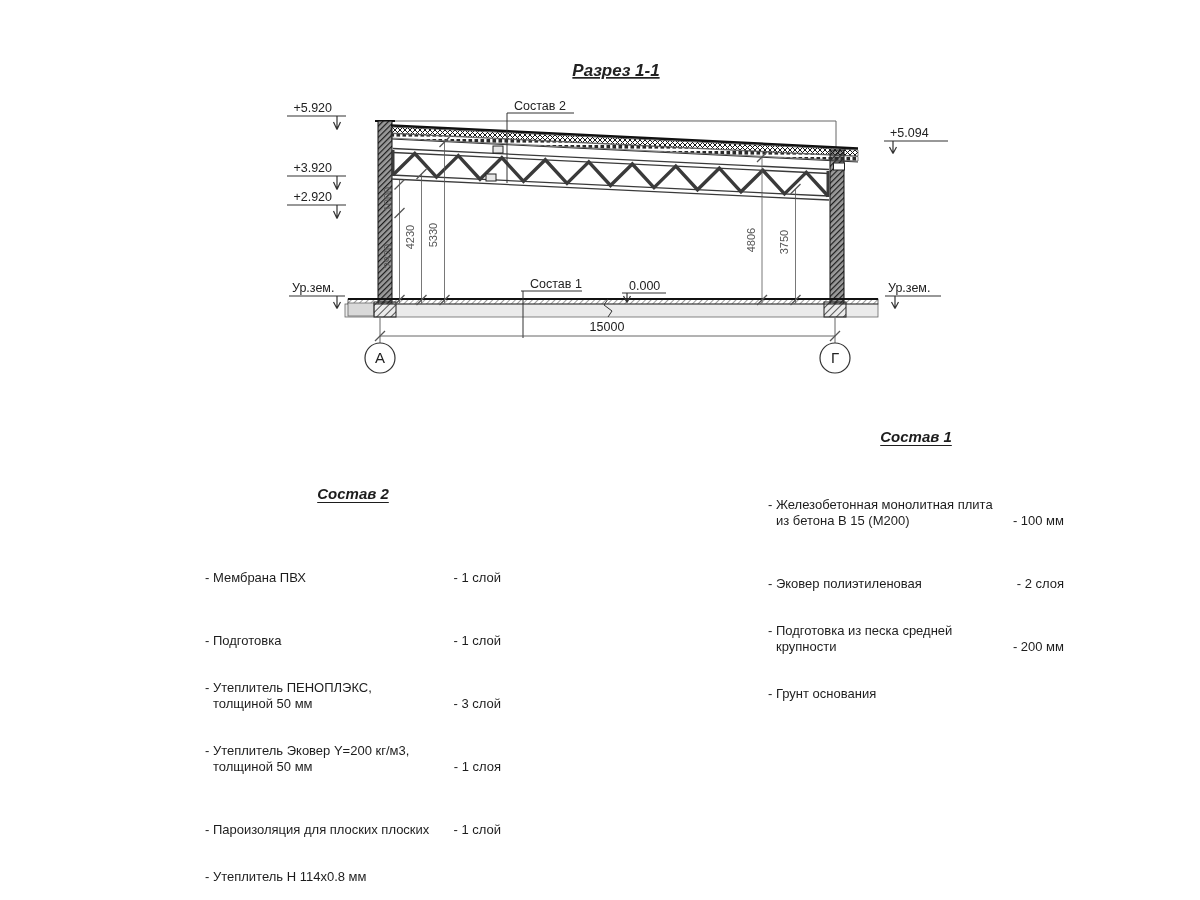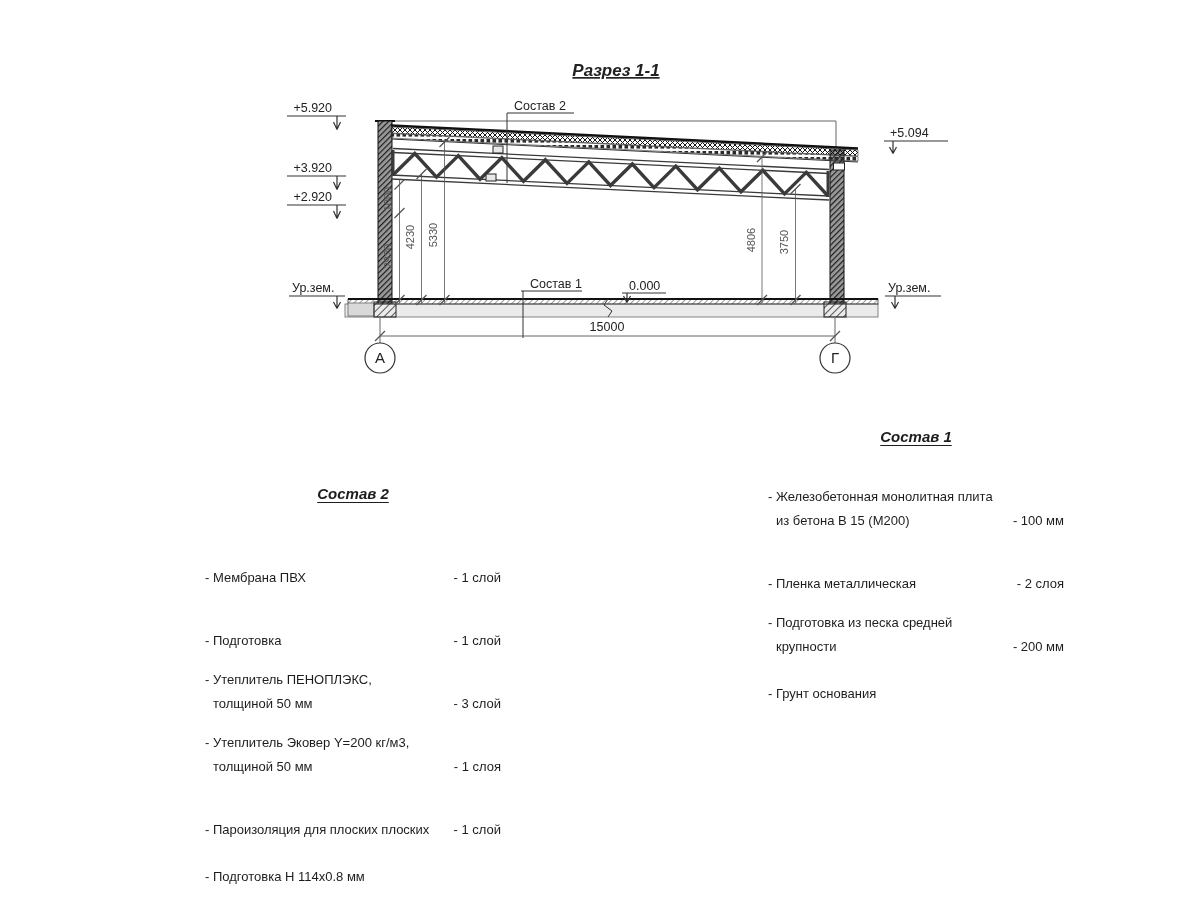--- a/index.html
+++ b/index.html
@@ -13,21 +13,21 @@
   .dim{font-size:11px;fill:#555;}
   .axisletter{font-size:15px;}
   .title-text{font-size:17px;font-style:italic;font-weight:600;}
   .spec{position:absolute;font-size:13px;line-height:16px;color:#1d1d1d;}
   .spec-header{
     text-align:center;font-size:15px;font-style:italic;font-weight:600;
     margin-bottom:36px;
   }
   .spec-header span{text-decoration:underline;text-underline-offset:3px;}
   .spec-row{display:flex;justify-content:space-between;align-items:flex-end;margin-bottom:15px;}
-  .spec-name span{display:block;margin-top:8px;}
+  .spec-name span{display:block;}
   .spec-name .indent{padding-left:8px;}
   .spec-val{white-space:nowrap;padding-left:8px;margin-top:32px;}
 </style>
 </head>
 <body>
 
 <svg id="drawing" width="1200" height="420" viewBox="0 0 1200 420">
   <defs>
     <pattern id="hatchWall" width="4" height="4" patternUnits="userSpaceOnUse" patternTransform="rotate(45)">
       <rect width="4" height="4" fill="#9a9a9a"></rect>
@@ -211,38 +211,38 @@
     <div class="spec-val">- 1 слоя</div>
   </div>
   <div class="spec-row">
     <div class="spec-name">
         <span>- Пароизоляция для плоских плоских</span>
       </div>
     <div class="spec-val">- 1 слой</div>
   </div>
   <div class="spec-row">
     <div class="spec-name">
-        <span>- Подготовка Н 114х0.8 мм</span>
+        <span>- Утеплитель Н 114х0.8 мм</span>
       </div>
     <div class="spec-val"></div>
   </div>
 </div>
 
 <div class="spec" style="left:768px;top:429px;width:296px;">
   <div class="spec-header"><span>Состав 1</span></div>
   <div class="spec-row">
     <div class="spec-name">
         <span>- Железобетонная  монолитная плита</span>
         <span class="indent">из бетона В 15 (М200)</span>
       </div>
     <div class="spec-val">- 100 мм</div>
   </div>
   <div class="spec-row">
     <div class="spec-name">
-        <span>- Пленка металлическая</span>
+        <span>- Эковер полиэтиленовая</span>
       </div>
     <div class="spec-val">-  2 слоя</div>
   </div>
   <div class="spec-row">
     <div class="spec-name">
         <span>- Подготовка из песка средней</span>
         <span class="indent">крупности</span>
       </div>
     <div class="spec-val">- 200 мм</div>
   </div>

